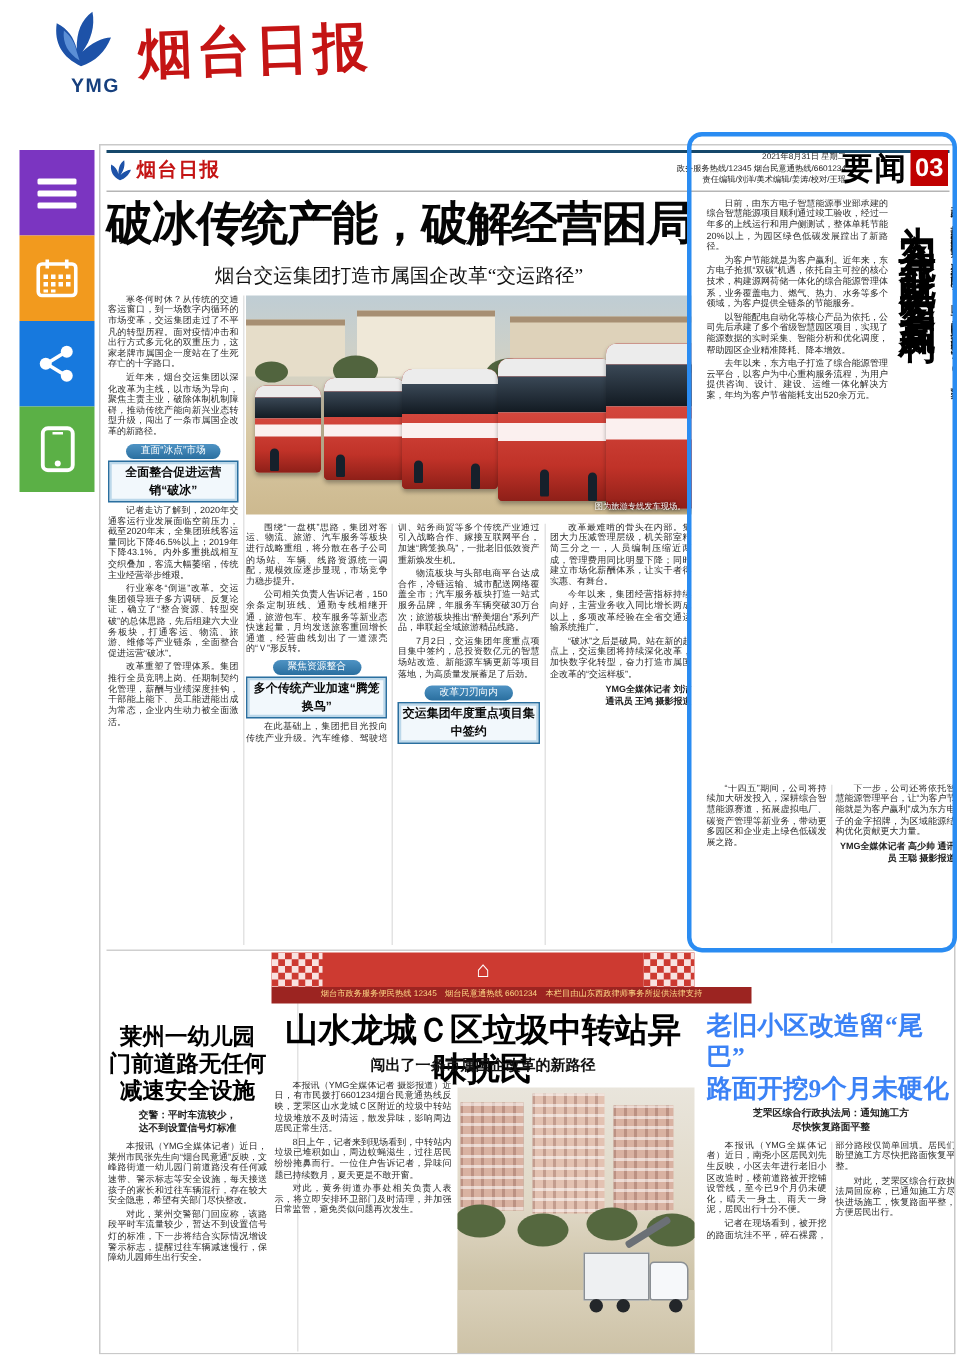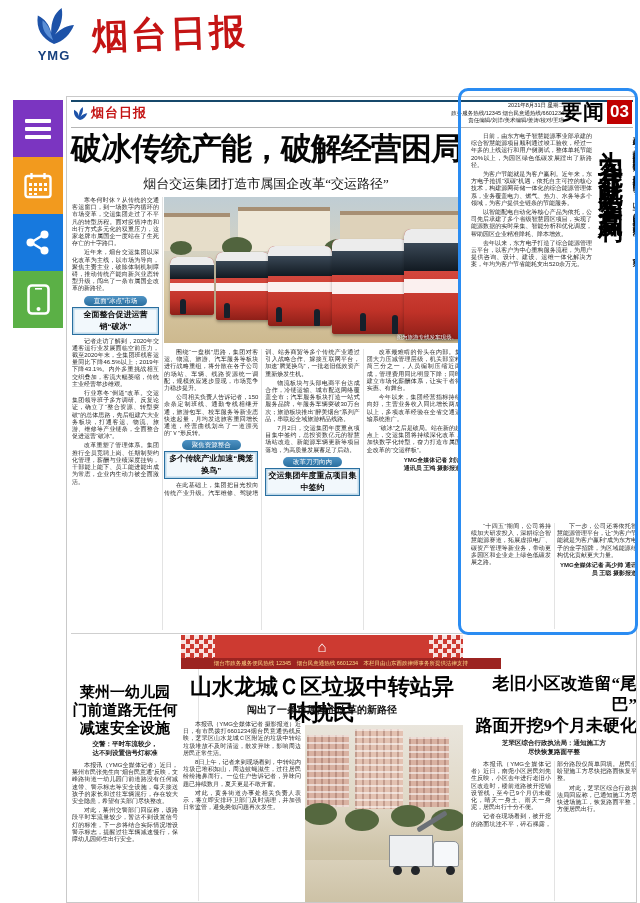--- a/index.html
+++ b/index.html
@@ -2,21 +2,21 @@
 <html><head>
 <meta charset="utf-8">
 <style>
   html,body{margin:0;padding:0;background:#fff;}
   body{font-family:"Liberation Sans","DejaVu Sans",sans-serif;}
   .stage{position:relative;width:640px;height:903px;background:#fff;overflow:hidden;}
 
   
   .site-header{position:absolute;left:28px;top:2px;height:88px;display:flex;align-items:flex-start;gap:12px;}
   .ymg{width:52px;text-align:center;padding-top:4px;}
-  .ymg-text{display:block;font-weight:bold;color:#17407e;font-size:13px;letter-spacing:1px;margin-top:-2px;}
+  .ymg-text{display:block;font-weight:bold;color:#17407e;font-size:13px;letter-spacing:1px;margin-top:-2px;text-align:right;}
   .brand{font-family:"Liberation Serif","DejaVu Serif",serif;font-weight:900;color:#c41414;font-size:36px;letter-spacing:3px;transform:rotate(-2deg);margin-top:8px;}
 
   
   .sidebar{position:absolute;left:13px;top:100px;width:50px;display:flex;flex-direction:column;}
   .sbtn{width:50px;height:57px;border:0;padding:0;display:flex;align-items:center;justify-content:center;cursor:pointer;}
   .purple{background:#7b35c1}.orange{background:#f29a1e}.blue{background:#1779de}.green{background:#5bb046}
   .ham i{display:block;width:26px;height:4px;background:#fff;margin:4px 0;border-radius:1px;}
 
   
   .sheet{position:absolute;left:66px;top:96px;width:571px;height:807px;background:#fff;border:1px solid #c9c9c9;box-sizing:border-box;overflow:hidden;}
@@ -96,21 +96,21 @@
   .t-road{position:absolute;left:0;right:0;bottom:0;height:42px;background:linear-gradient(#d9d0ba,#cdc2a6);}
   .truck{position:absolute;left:84px;top:96px;width:72px;height:56px;}
   .t-box{position:absolute;left:0;top:14px;width:42px;height:30px;background:#eef0f2;border:1px solid #8a8f94;}
   .t-arm{position:absolute;left:26px;top:-2px;width:34px;height:5px;background:#6b7076;transform:rotate(-32deg);border-radius:2px;}
   .t-cab{position:absolute;right:2px;top:20px;width:24px;height:24px;background:#f6f8fa;border:1px solid #8a8f94;border-radius:3px 5px 2px 2px;}
   .wheel{position:absolute;width:9px;height:9px;background:#23262a;border-radius:50%;bottom:2px;}
   .w1{left:4px}.w2{left:22px}.w3{right:6px}
 
   .br{position:absolute;left:404px;top:540px;width:166px;height:264px;overflow:hidden;}
   .br-heads{margin-top:36px;}
-  .hline2{font-family:"Liberation Serif","DejaVu Serif",serif;font-weight:900;font-size:17px;line-height:21px;text-align:right;color:#000000;margin:0;text-indent:0;}
+  .hline2{font-family:"Liberation Serif","DejaVu Serif",serif;font-weight:900;font-size:17px;line-height:21px;text-align:left;color:#3b82f6;margin:0;text-indent:0;}
   .br-sub{margin-top:3px;}
   .br-body{margin-top:5px;column-count:2;column-gap:6px;column-rule:1px solid #e3e3e3;height:150px;overflow:hidden;}
 </style>
 </head>
 <body>
 
 <div class="stage">
 
   <div class="site-header">
     <div class="ymg">

